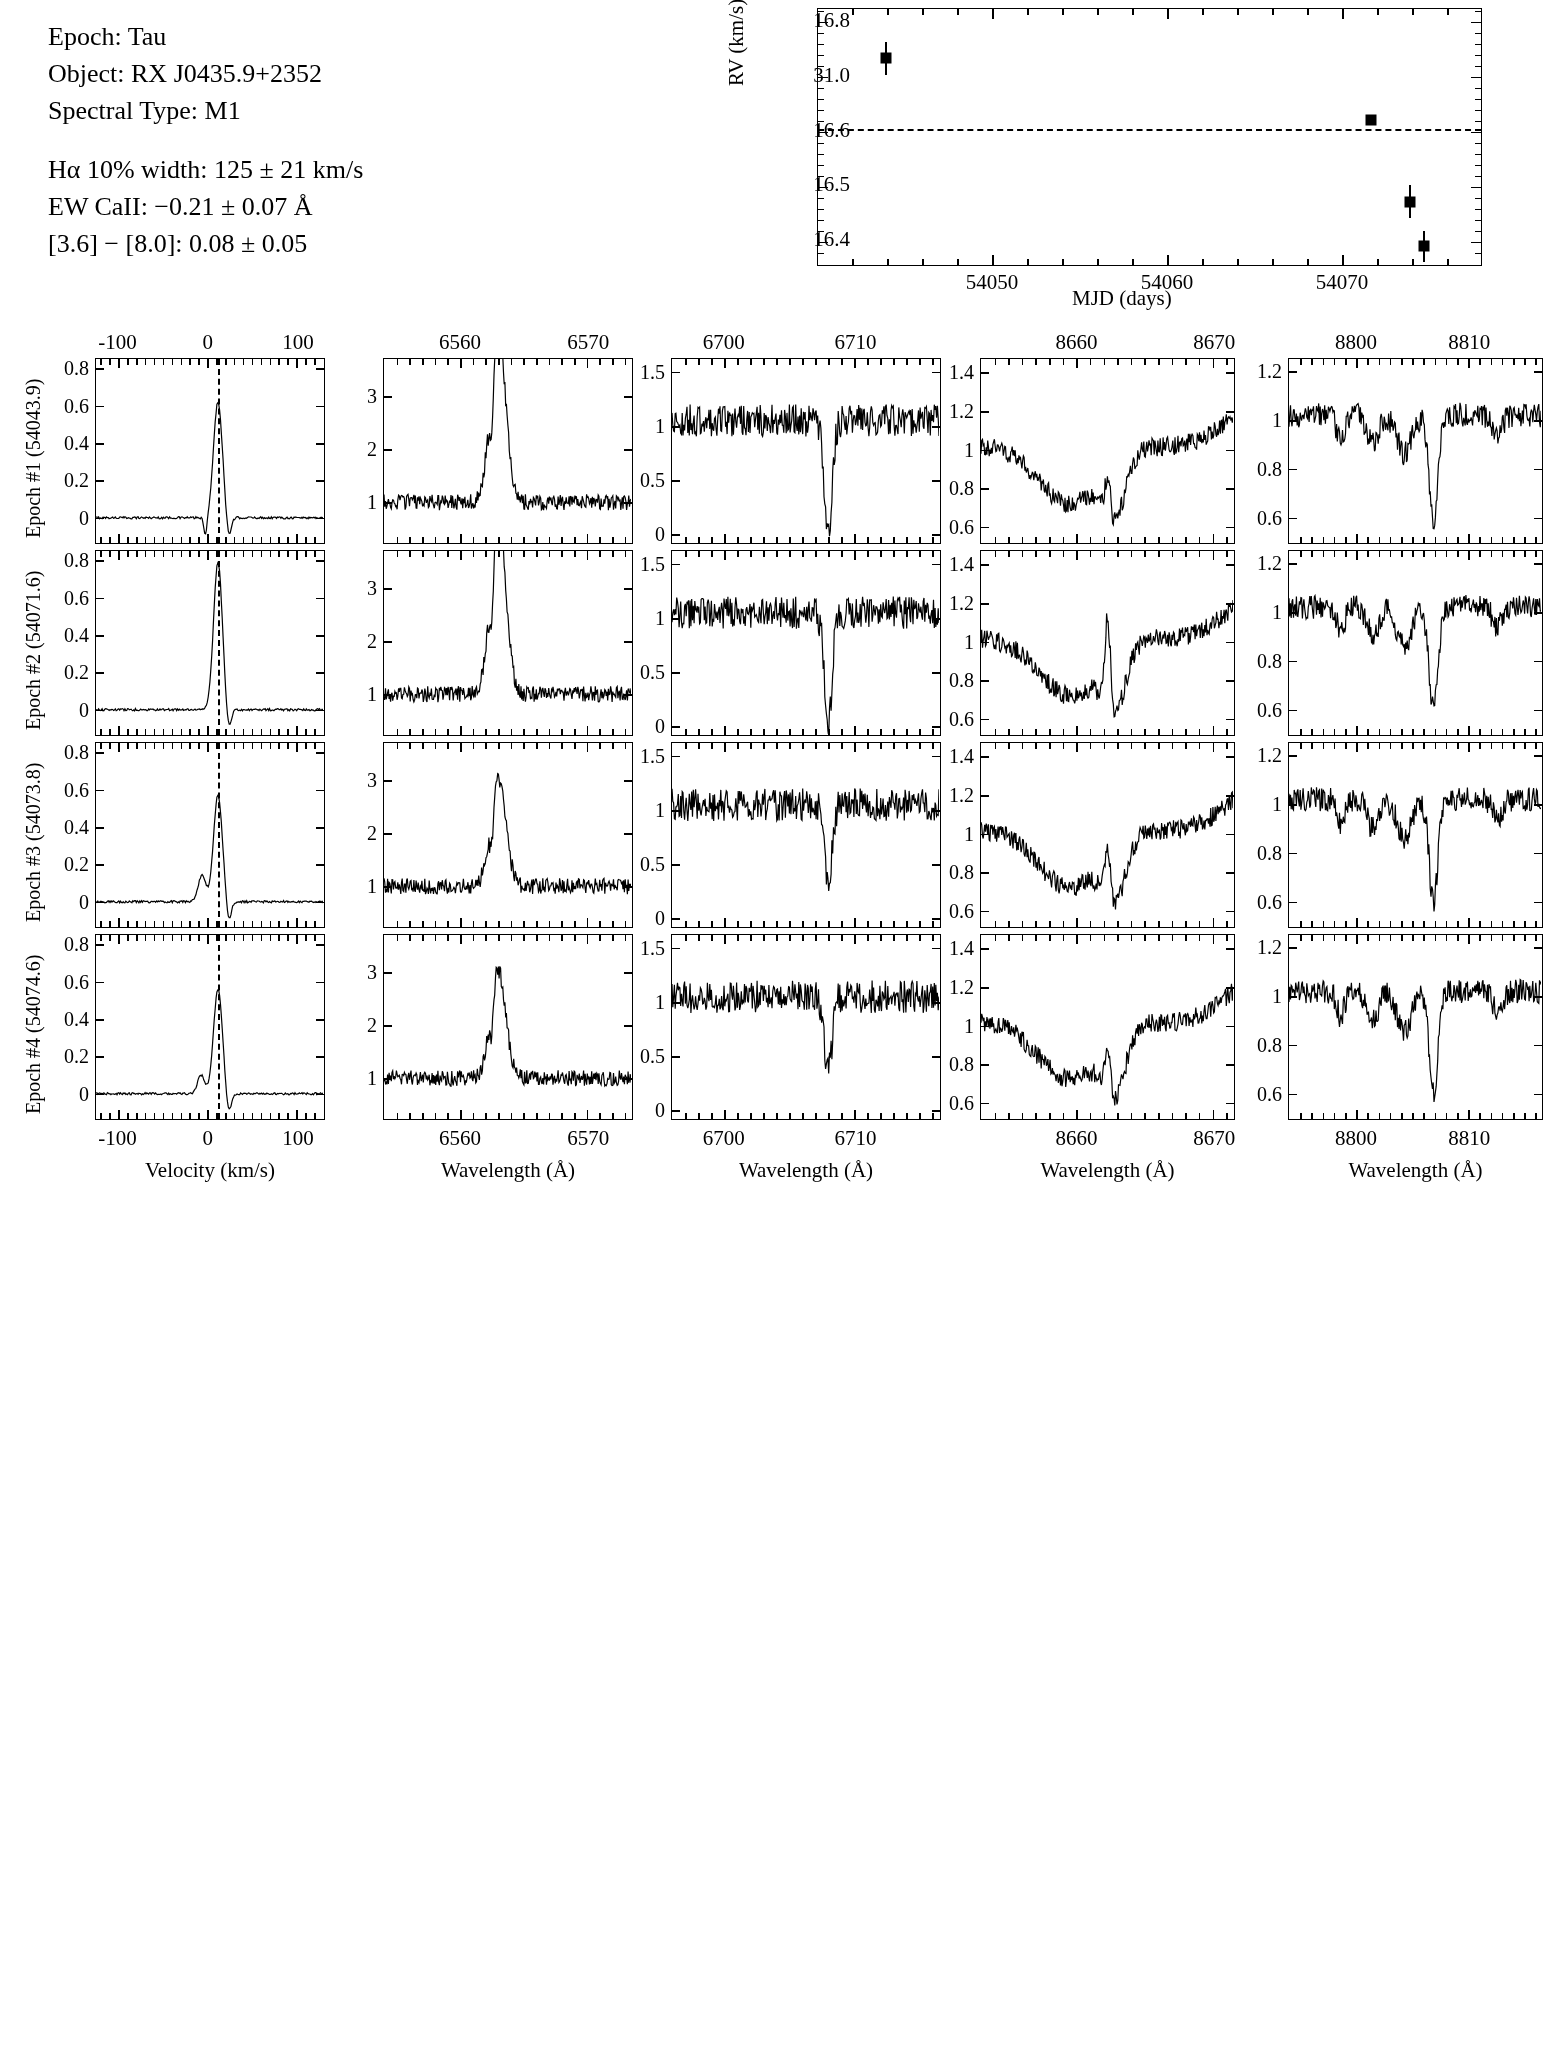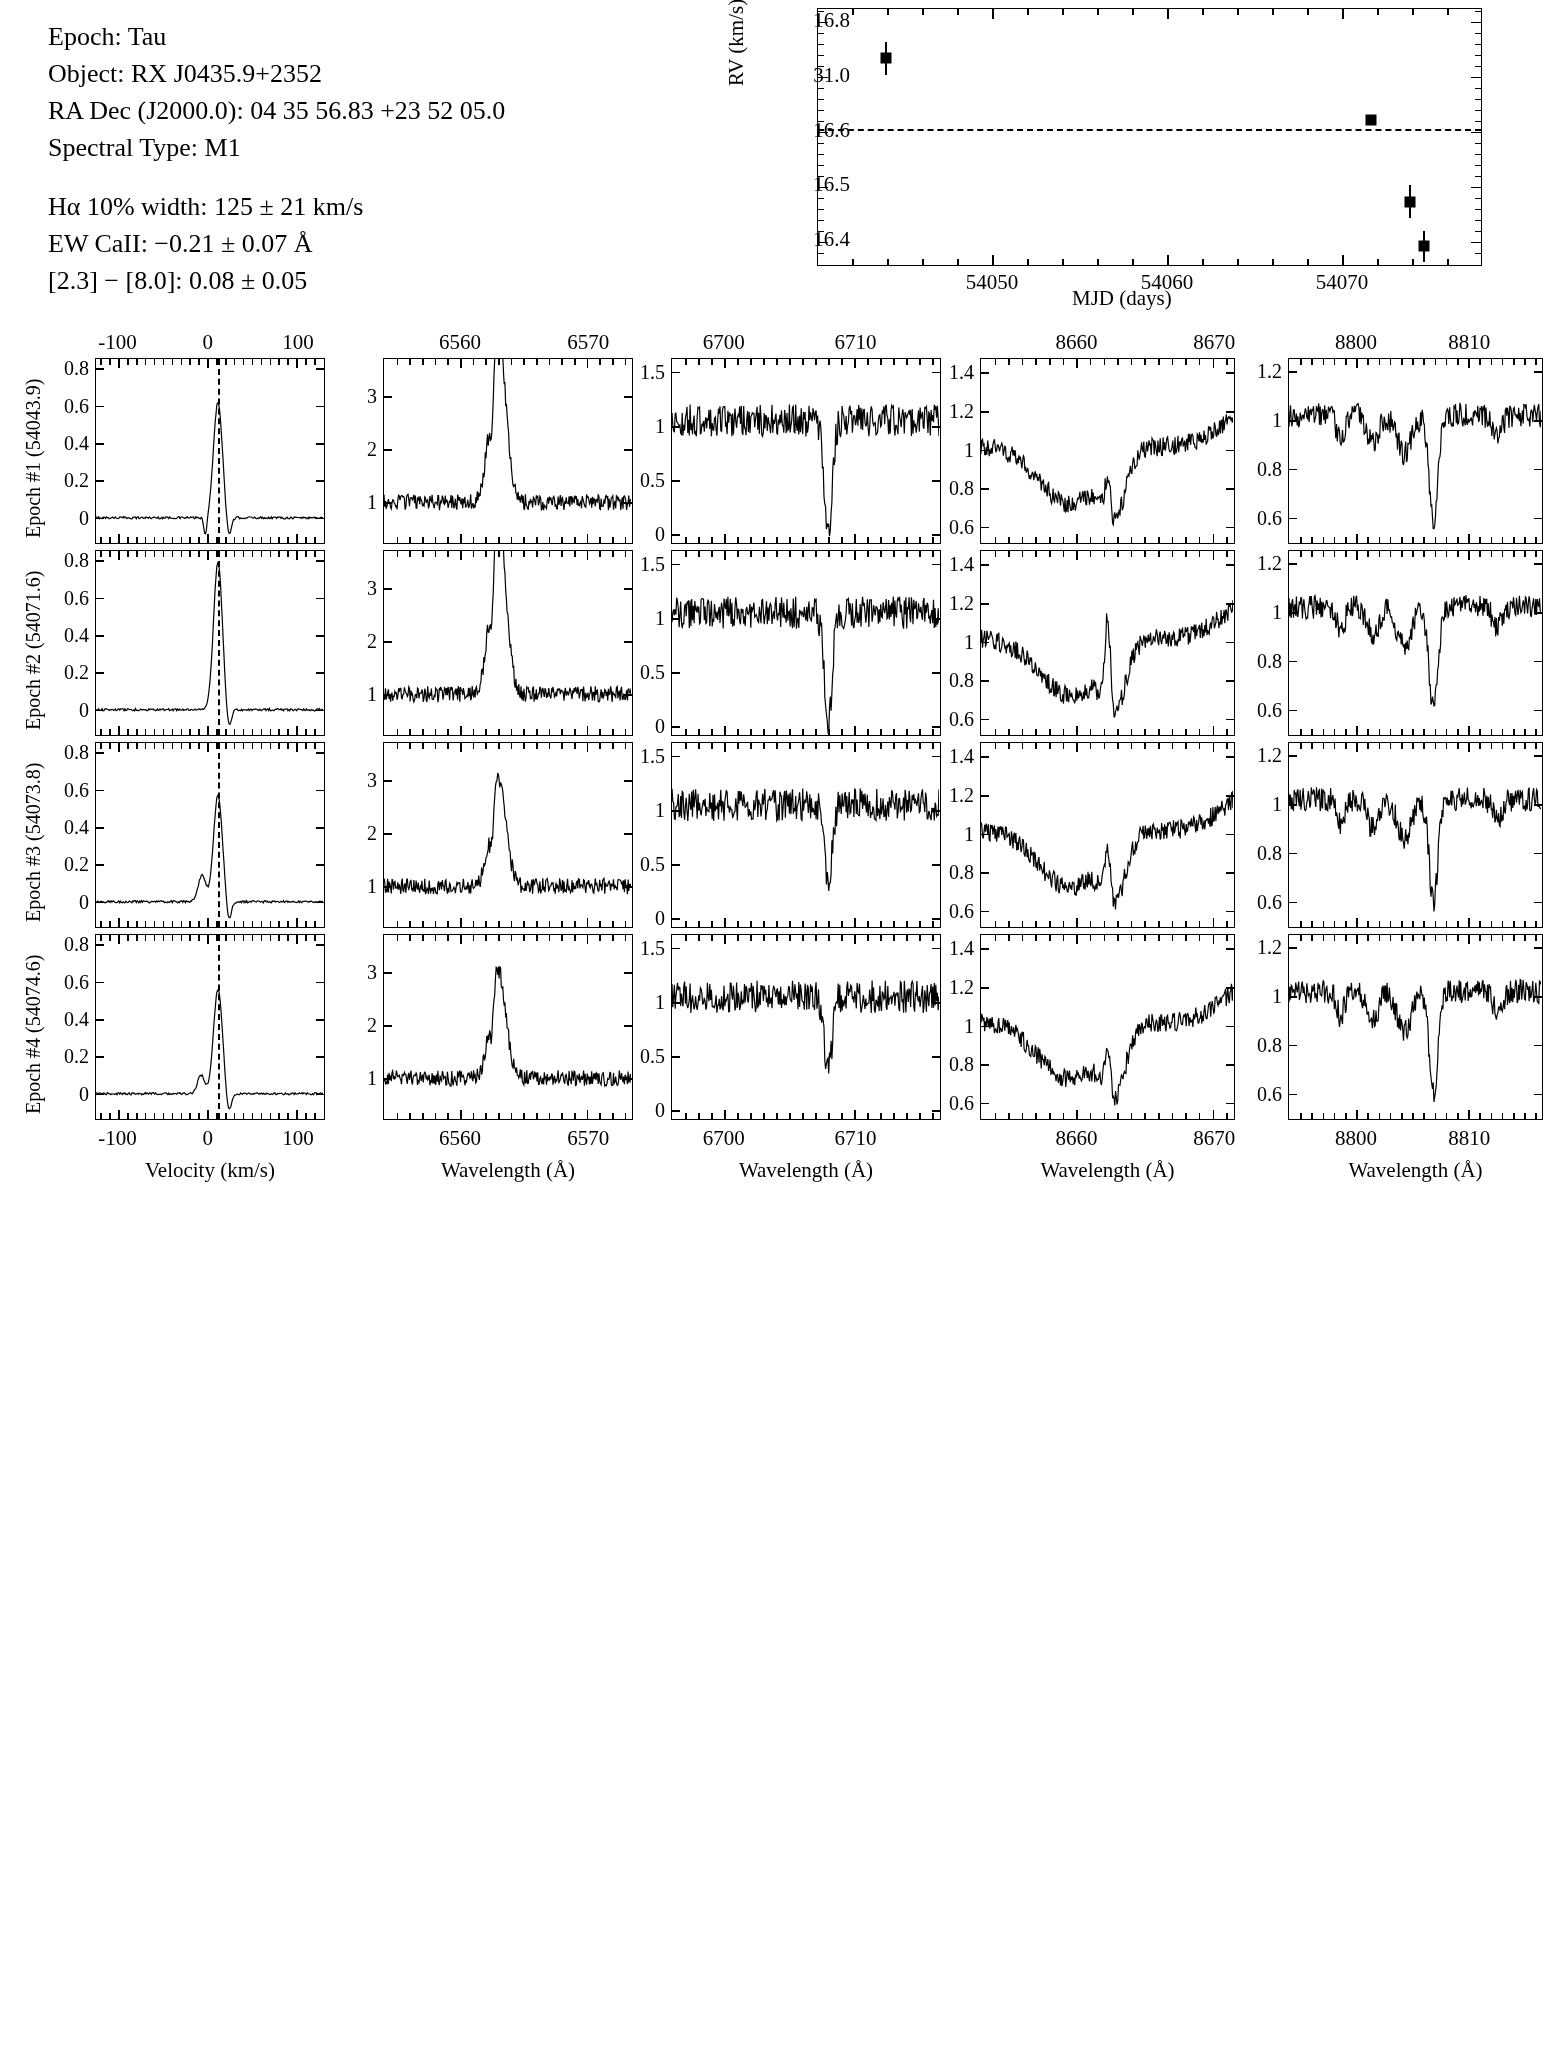--- a/index.html
+++ b/index.html
@@ -39,26 +39,25 @@
   .tk{position:absolute;background:#000;}
 </style>
 </head>
 <body>
 
 <div class="page">
 
   <div id="header-block">
     <div class="line">Epoch: Tau</div>
     <div class="line">Object: RX J0435.9+2352</div>
-    <div class="line">RA Dec (J2000.0): 04 35 56.83 +23 52 05.0</div>
     <div class="line">Spectral Type: M1</div>
     <div class="gap"></div>
     <div class="line">Hα 10% width: 125 ± 21 km/s</div>
     <div class="line">EW CaII: −0.21 ± 0.07 Å</div>
-    <div class="line">[2.3] − [8.0]: 0.08 ± 0.05</div>
+    <div class="line">[3.6] − [8.0]: 0.08 ± 0.05</div>
   </div>
 
   <div id="rv-panel">
     <div class="rv-ylabel">RV (km/s)</div>
     <div class="rv-xlabel">MJD (days)</div>
 
     <div class="rv-frame" id="rvframe">
         <div class="tickmark-y" style="top: 232.548px;"></div>
         <div class="tickmark-y r" style="top: 232.548px;"></div>
         <div class="tickmark-y" style="top: 177.654px;"></div>

